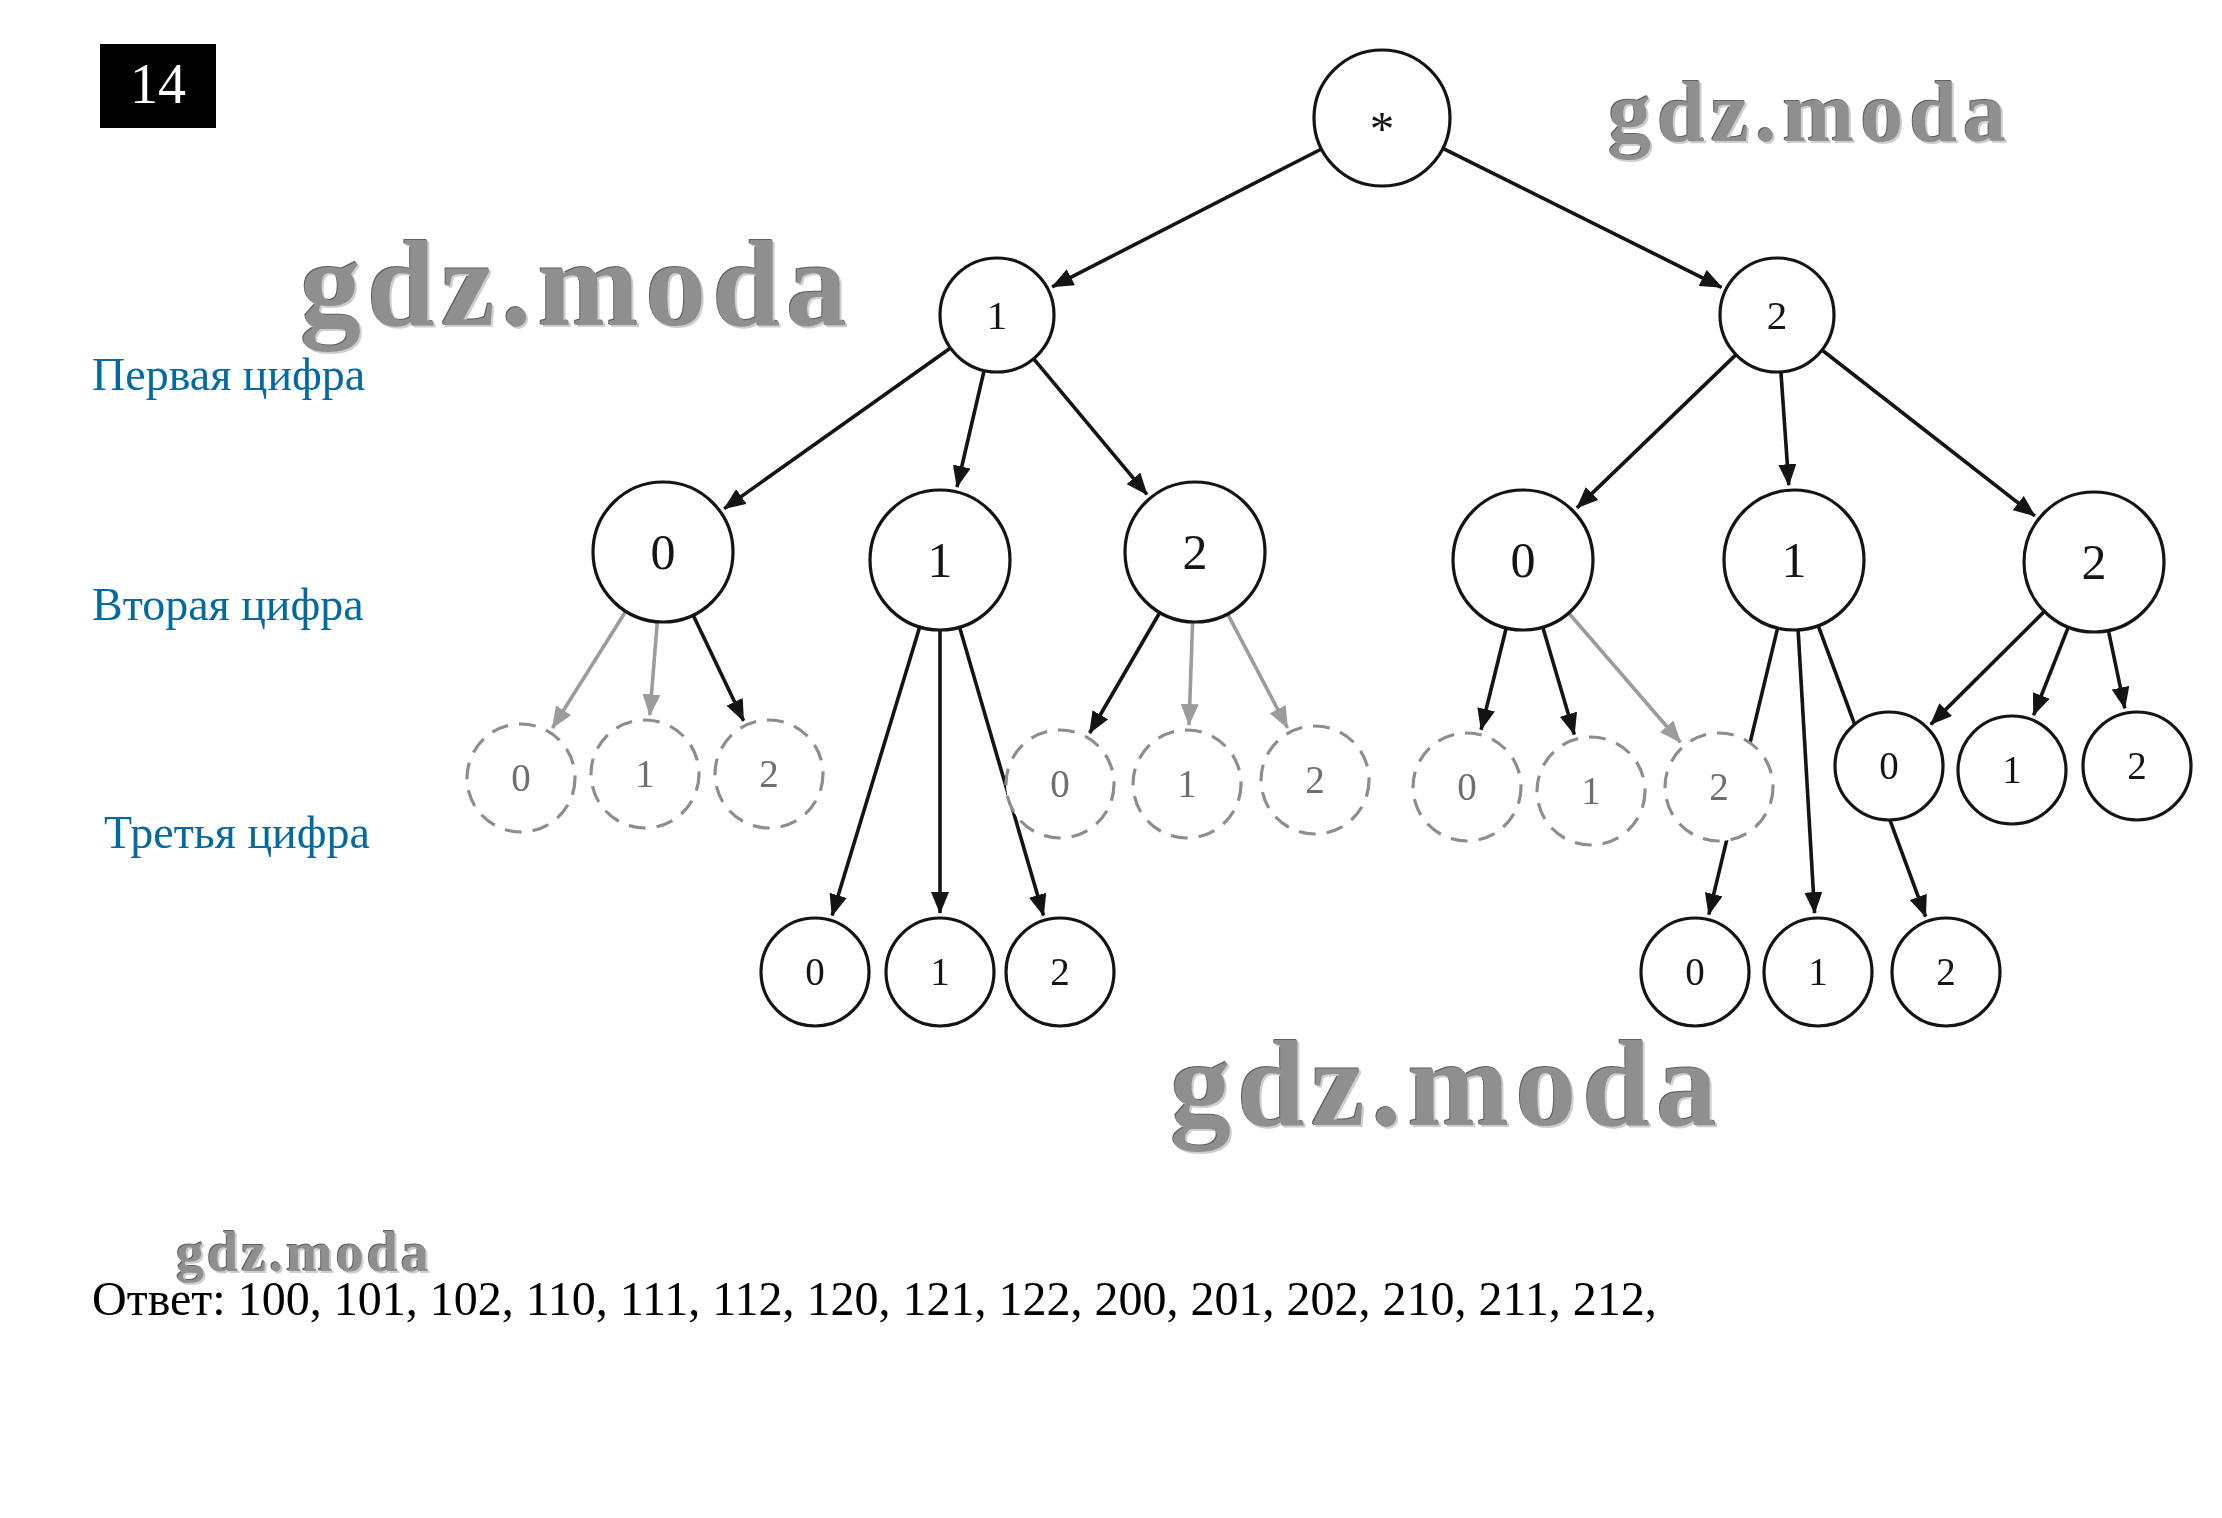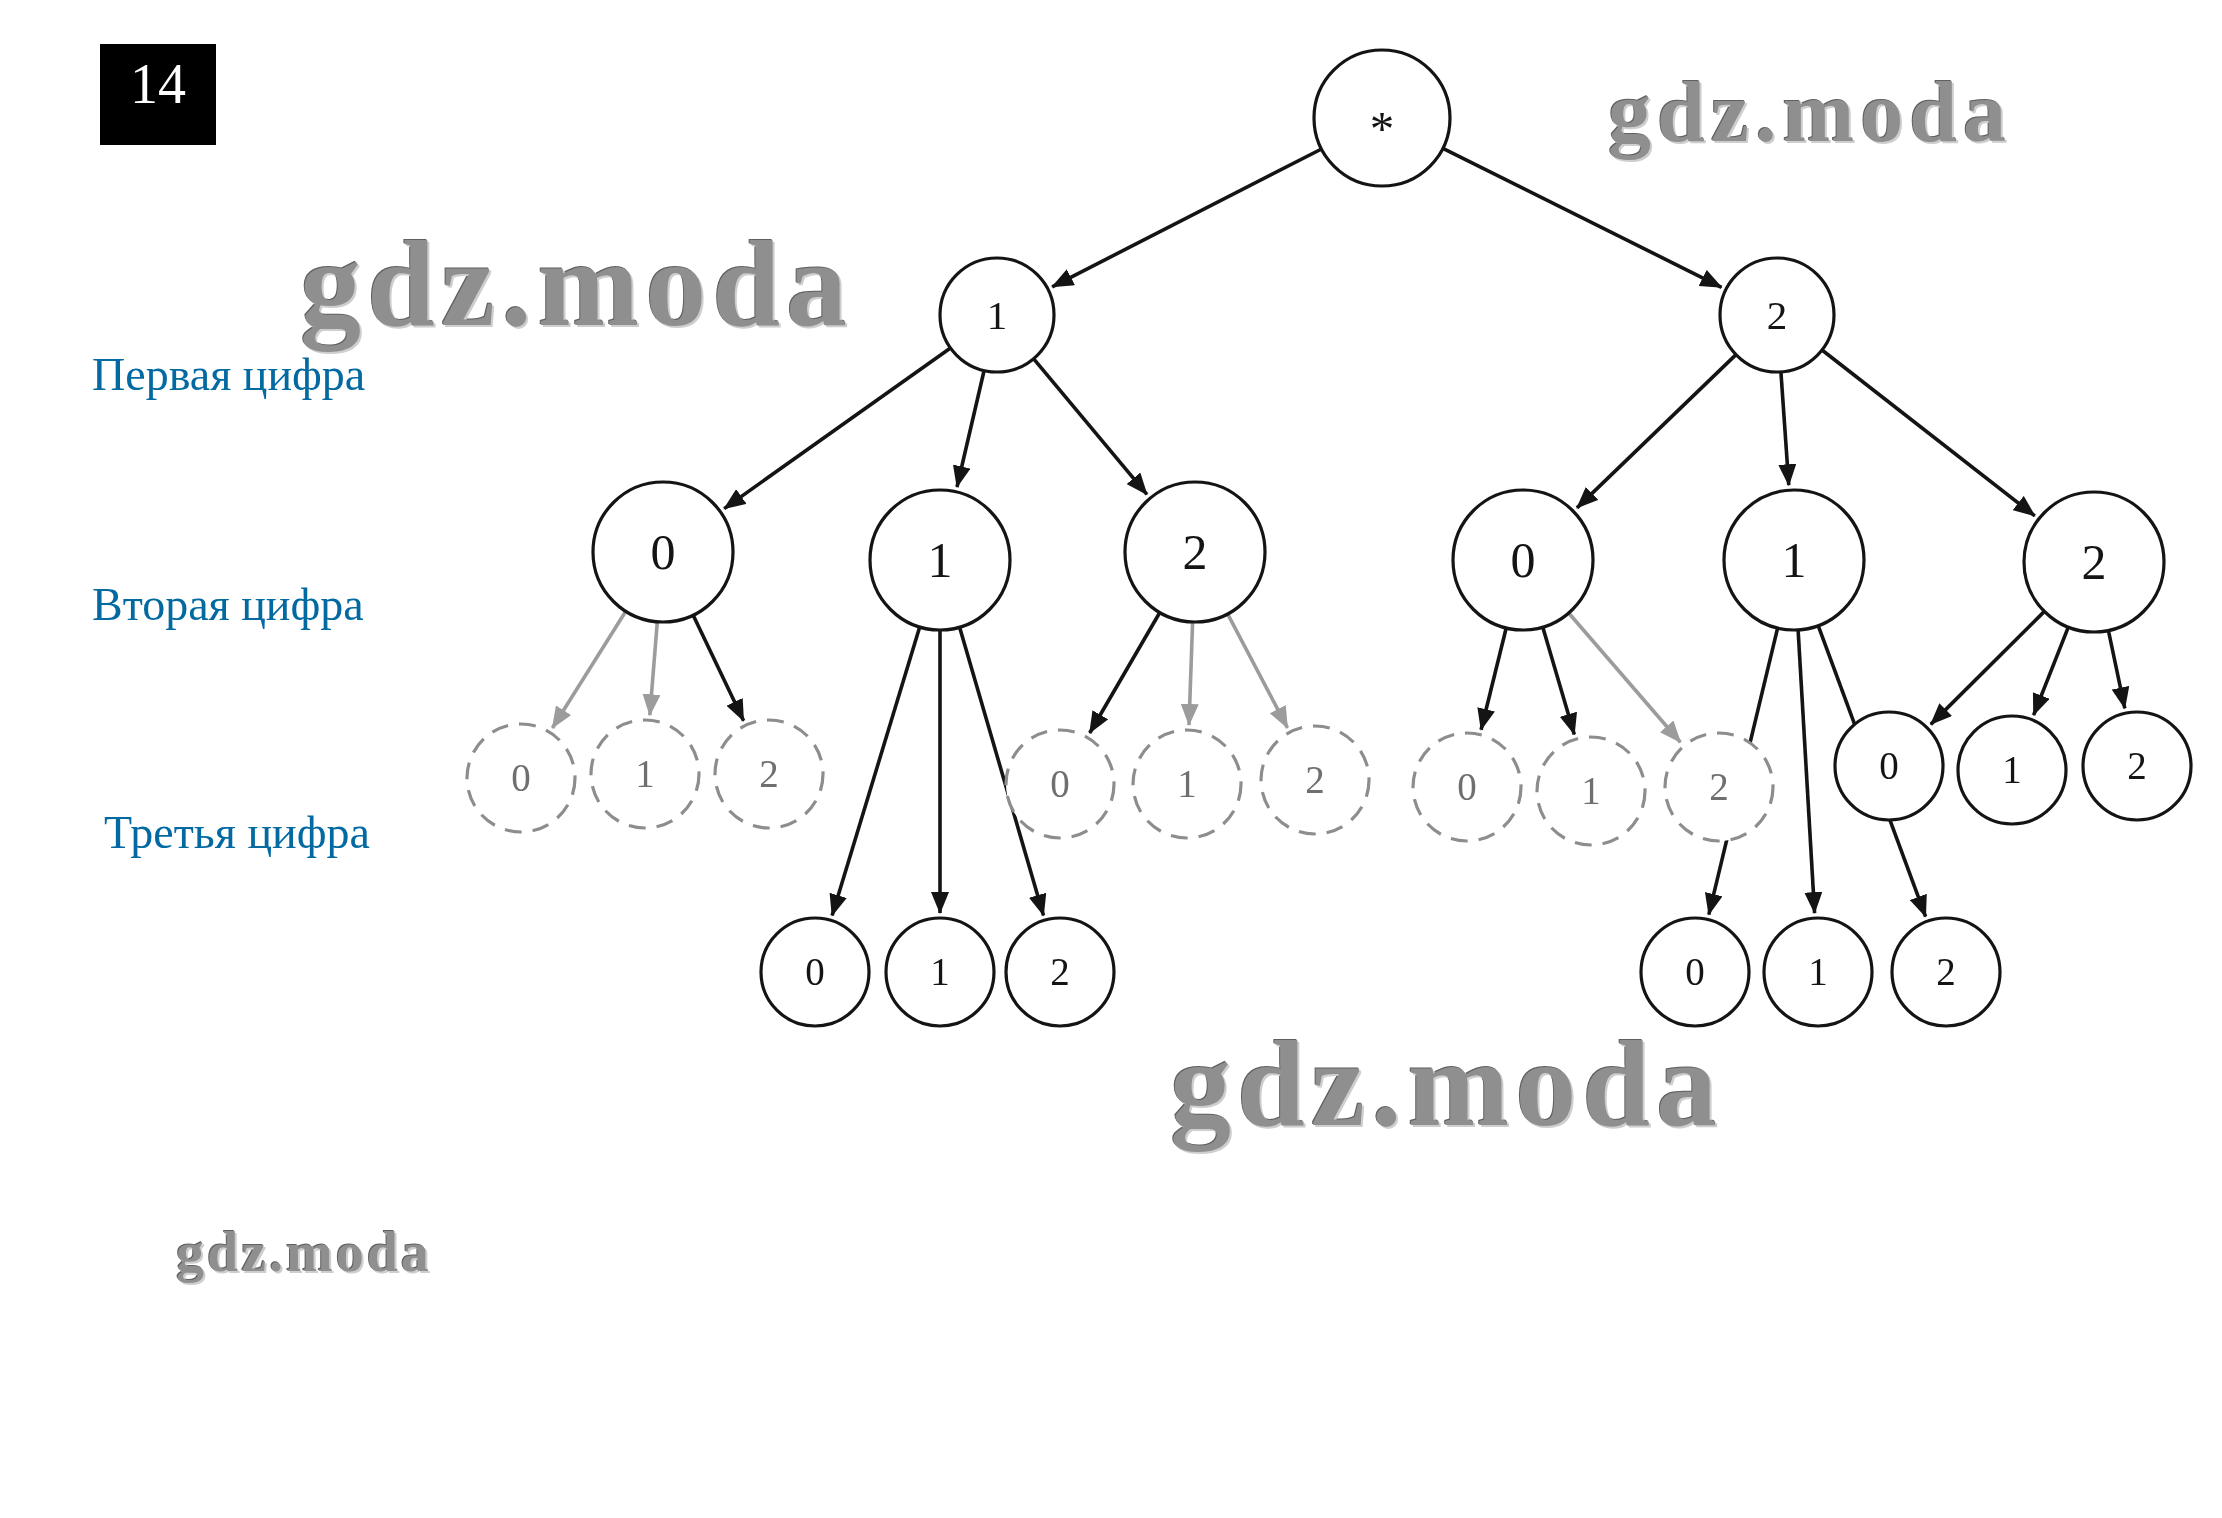--- a/index.html
+++ b/index.html
@@ -24,21 +24,21 @@
   .wm-top-right  { left:1608px; top:62px;   font-size:86px;  }
   .wm-left-big   { left:300px;  top:214px;  font-size:122px; }
   .wm-bottom-big { left:1170px; top:1014px; font-size:122px; }
   .wm-small      { left:176px;  top:1220px; font-size:56px; letter-spacing:3px; }
 
   .badge {
     position:absolute; z-index:3;
     left:100px; top:44px;
     background:#000; color:#fff;
     font-size:56px; line-height:1;
-    padding:12px 30px 33px 30px;
+    padding:12px 30px 16px 30px;
   }
 
   .row-label {
     position:absolute; z-index:3;
     font-size:46px; color:#0369a1; white-space:nowrap;
   }
   .row-label-1 { left:92px; top:348px; }
   .row-label-2 { left:92px; top:578px; }
   .row-label-3 { left:92px; top:806px;margin-left:12px; }
 
@@ -211,13 +211,14 @@
       <circle cx="2012" cy="770" r="54" class="node solid"></circle>
       <text x="2012" y="770" dy="0.34em" font-size="39" class="node-label solid">1</text>
     </g>
     <g>
       <circle cx="2137" cy="766" r="54" class="node solid"></circle>
       <text x="2137" y="766" dy="0.34em" font-size="39" class="node-label solid">2</text>
     </g>
   </svg>
 
 <div class="answer">
+  <div>Ответ: 100, 101, 102, 110, 111, 112, 120, 121, 122, 200, 201, 202, 210, 211, 212,</div>
 </div>
 
 </body></html>

